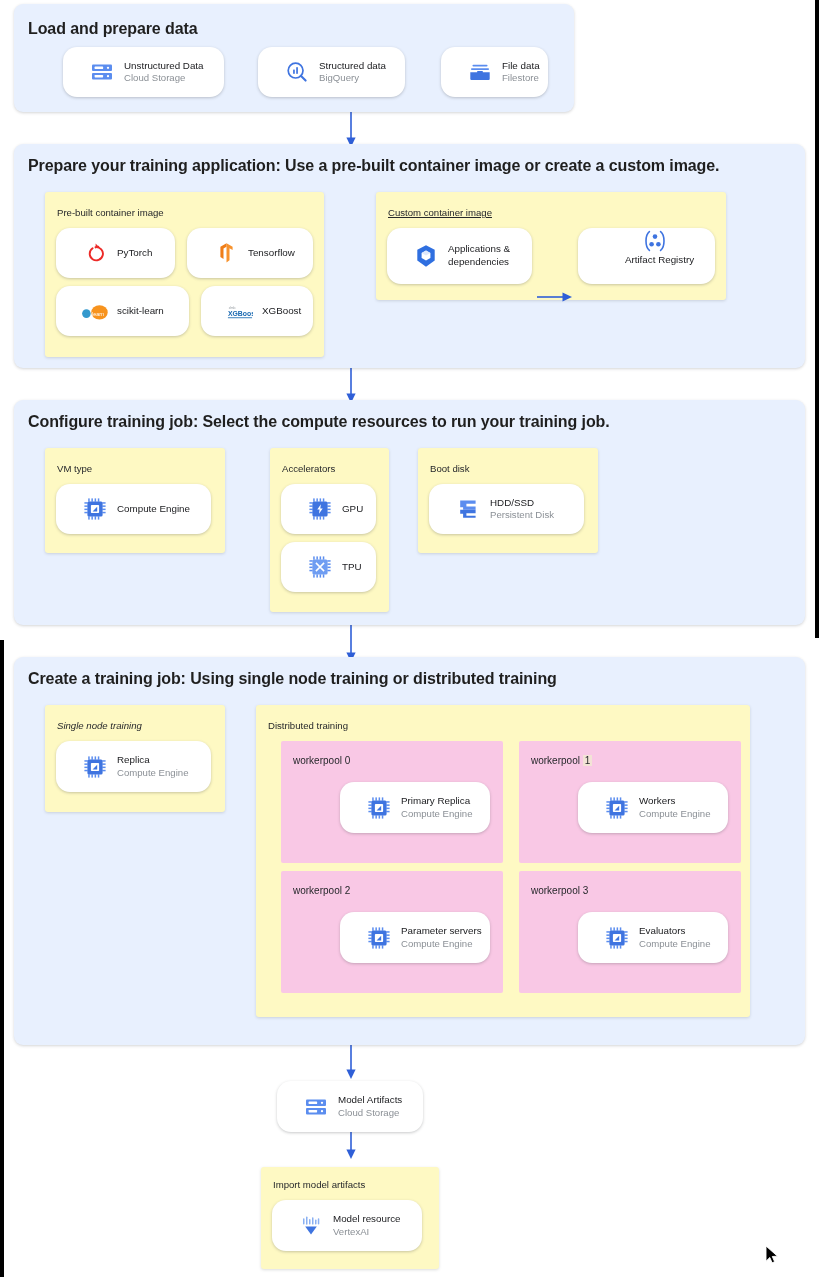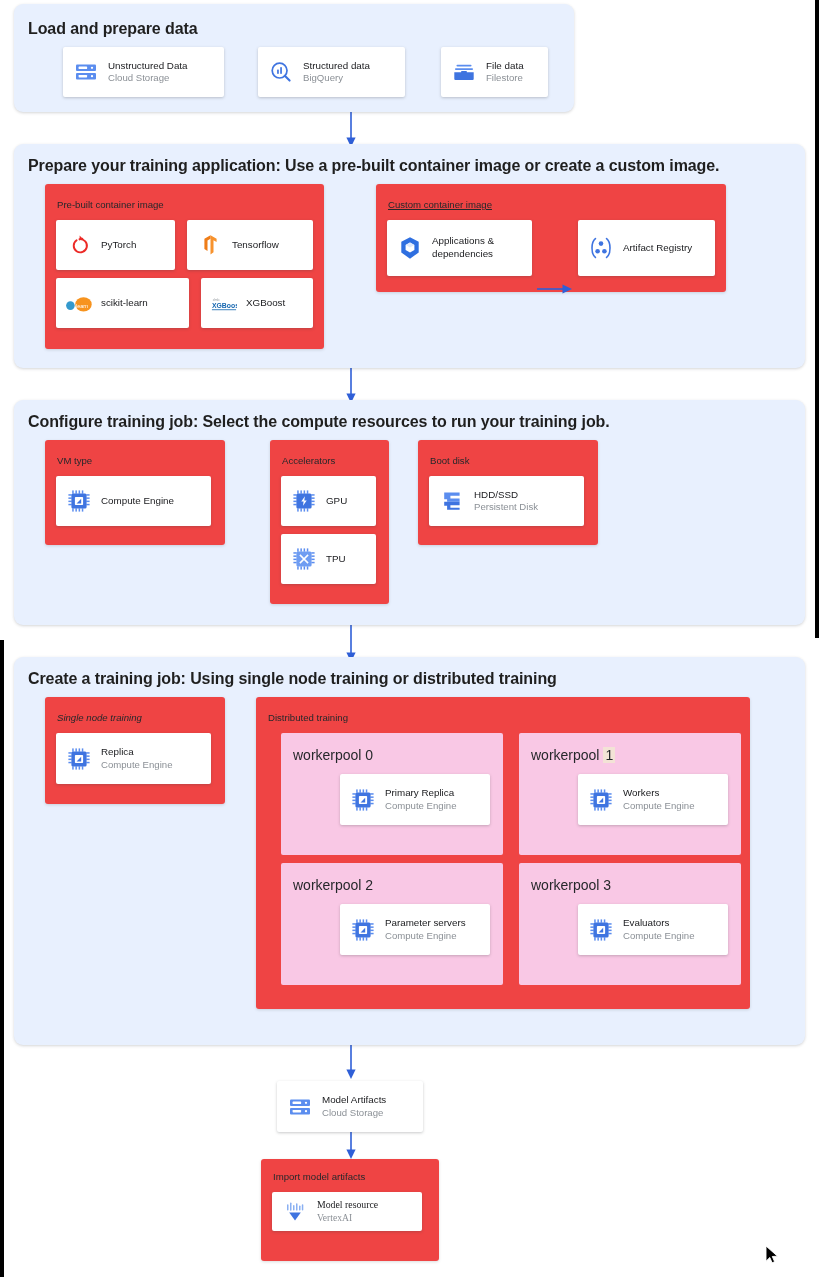--- a/index.html
+++ b/index.html
@@ -33,54 +33,55 @@
     font-size: 16px;
     font-weight: bold;
     color: #1f1f1f;
     letter-spacing: -0.1px;
     white-space: nowrap;
   }
 
   
   .ygroup {
     position: absolute;
-    background: #ef4444;
+    background: #fef9c3;
     border-radius: 3px;
     box-shadow: 0 1px 3px rgba(60,64,67,.18);
+    margin-top: 8px;
   }
   .ygroup-title {
     position: absolute;
     font-size: 9.6px;
     color: #26282b;
     white-space: nowrap;
   }
 
   
   .pgroup {
     position: absolute;
     background: #f9c8e5;
     border-radius: 2px;
   }
   .pgroup-title {
     position: absolute;
-    font-size: 14px;
+    font-size: 10px;
     color: #26282b;
     white-space: nowrap;
   }
   .hl { background: #f3e3d6; padding: 0 2px; }
 
   
   .card {
     position: absolute;
     background: #ffffff;
-    border-radius: 2px;
+    border-radius: 14px;
     box-shadow: 0 1px 3px rgba(60,64,67,.28);
     display: flex;
     align-items: center;
-    padding-left: 10px;
+    padding-left: 26px;
   }
   .card.stacked::after {
     content: "";
     position: absolute;
     left: 8px; top: 12px;
     width: 100%; height: 100%;
     background: #ffffff;
     box-shadow: 0 1px 3px rgba(60,64,67,.28);
     border-radius: 2px;
     z-index: -1;
@@ -263,21 +264,21 @@
         <span class="card-txt">
           <span class="card-t1 wrap">Applications &amp; dependencies</span>
         </span>
       </div>
 
       <svg class="harrow" style="left:161px; top:98px;" width="36" height="14" viewBox="0 0 36 14">
         <line x1="0" y1="7" x2="27" y2="7" stroke="#2f5fd7" stroke-width="1.6"></line>
         <polygon points="35,7 25.5,2.4 25.5,11.6" fill="#2f5fd7"></polygon>
       </svg>
 
-      <div class="card" style="left:202px; top:36px; width:137px; height:56px;">
+      <div class="card" style="left:202px; top:36px; width:137px; height:56px;flex-direction:column;">
         <span class="card-ico">
           <svg width="24" height="22" viewBox="0 0 24 22">
             <path d="M6.4 1.6c-2.6 2-3.4 5.3-3.4 9.4s.8 7.4 3.4 9.4" fill="none" stroke="#3f74e0" stroke-width="1.6" stroke-linecap="round"></path>
             <path d="M17.6 1.6c2.6 2 3.4 5.3 3.4 9.4s-.8 7.4-3.4 9.4" fill="none" stroke="#3f74e0" stroke-width="1.6" stroke-linecap="round"></path>
             <circle cx="12" cy="6.6" r="2.3" fill="#3f74e0"></circle>
             <circle cx="8.6" cy="14.2" r="2.3" fill="#3f74e0"></circle>
             <circle cx="15.4" cy="14.2" r="2.3" fill="#3f74e0"></circle>
           </svg>
         </span>
         <span class="card-txt">
@@ -608,21 +609,21 @@
       </svg>
     </span>
     <span class="card-txt">
       <span class="card-t1">Model Artifacts</span>
       <span class="card-t2">Cloud Storage</span>
     </span>
   </div>
 
   <div class="ygroup" style="left:261px; top:1159px; width:178px; height:102px;">
     <div class="ygroup-title" style="left:12px; top:12px;">Import model artifacts</div>
-    <div class="card" style="left:11px; top:33px; width:150px; height:39px;font-family:Liberation Serif, serif;">
+    <div class="card" style="left:11px; top:33px; width:150px; height:51px;">
       <span class="card-ico">
         <svg width="22" height="22" viewBox="0 0 22 22">
           <g fill="#8ab0f2">
             <rect x="3.0" y="3.2" width="1.5" height="6.2" rx="0.7"></rect>
             <rect x="6.0" y="1.6" width="1.5" height="8.2" rx="0.7"></rect>
             <rect x="9.0" y="4.0" width="1.5" height="5.4" rx="0.7"></rect>
             <rect x="12.0" y="2.2" width="1.5" height="7.4" rx="0.7"></rect>
             <rect x="15.0" y="4.6" width="1.5" height="4.8" rx="0.7"></rect>
             <rect x="17.8" y="3.2" width="1.5" height="6.2" rx="0.7"></rect>
           </g>

